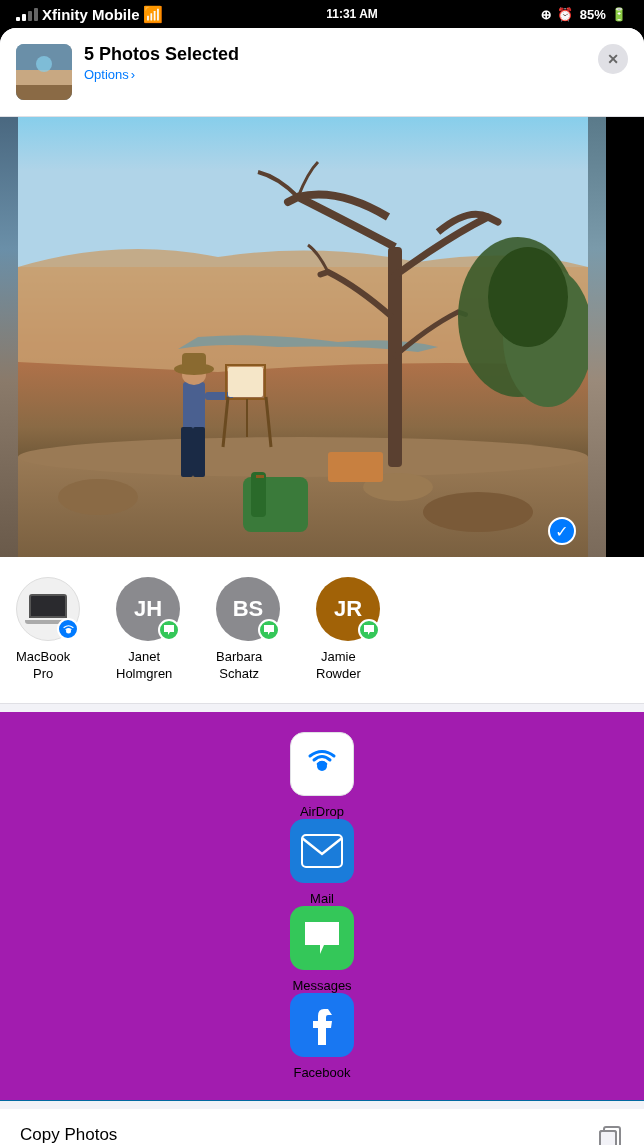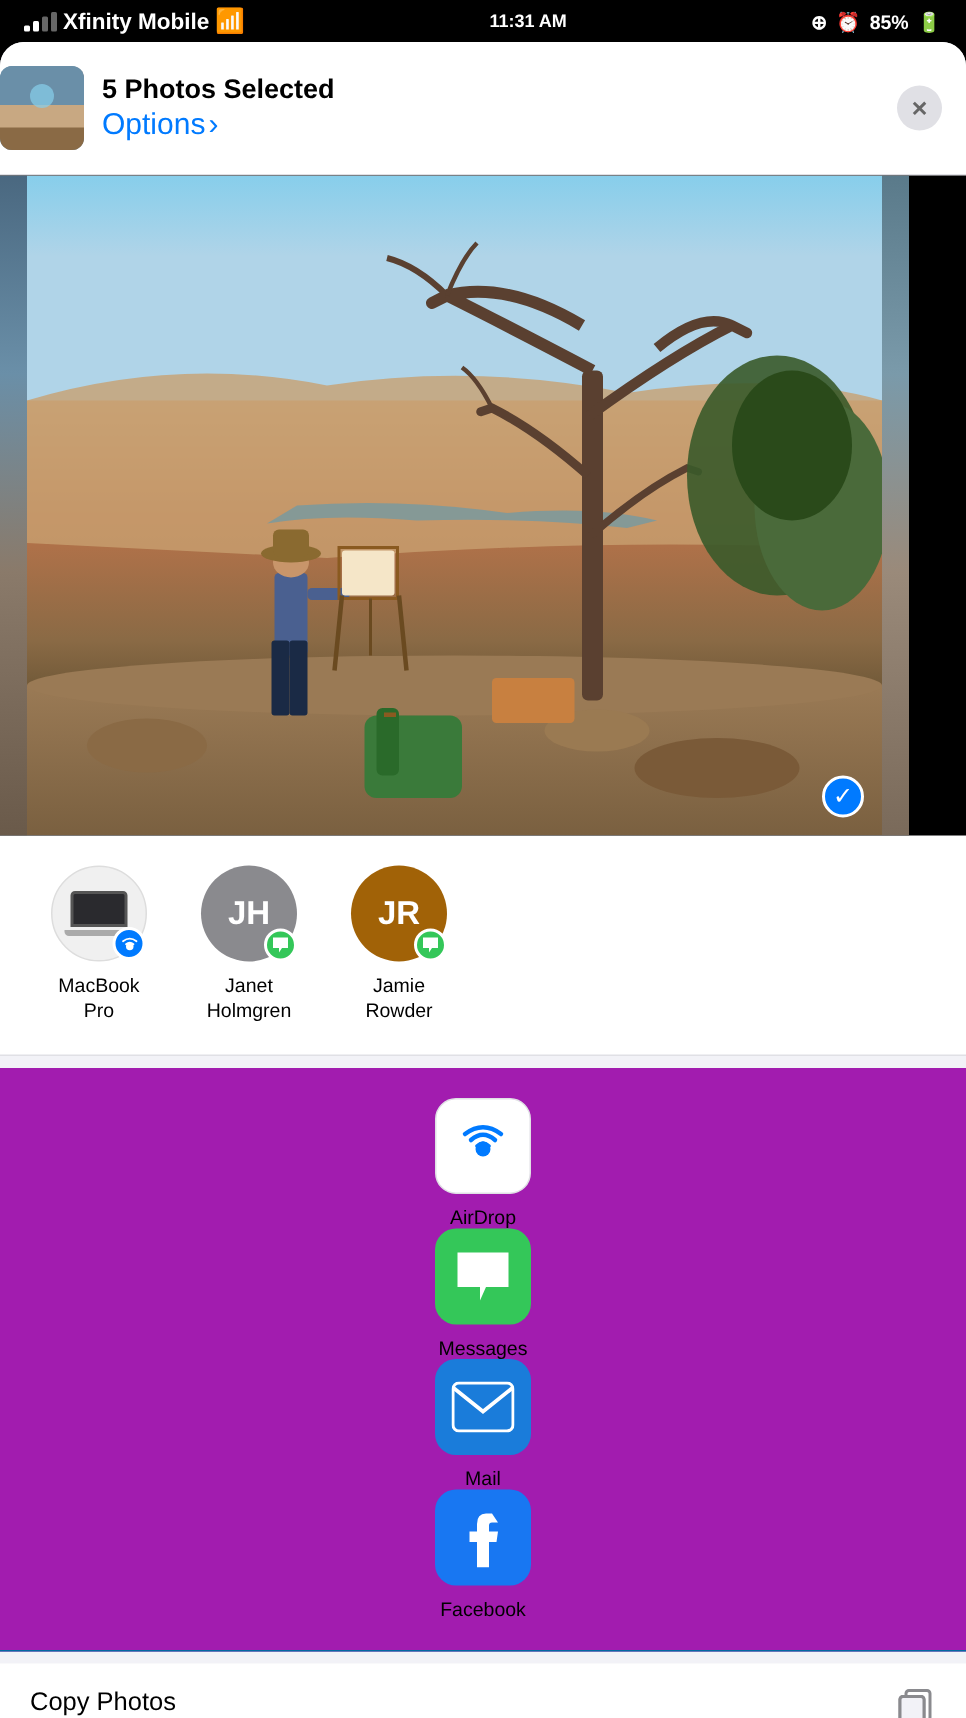--- a/index.html
+++ b/index.html
@@ -47,23 +47,23 @@
     .share-sheet {
       background: #f2f2f7;
       border-radius: 16px 16px 0 0;
       min-height: 1100px;
       overflow: hidden;
     }
 
     
     .share-header {
       background: #fff;
-      padding: 16px 16px 16px 0;
-      display: flex;
-      align-items: center;
+      padding: 16px 16px 16px 16px;
+      display: flex;
+      align-items: flex-start;
       gap: 12px;
       border-bottom: 1px solid #e0e0e5;
       position: relative;
     }
     .header-thumbnail {
       width: 56px;
       height: 56px;
       border-radius: 8px;
       overflow: hidden;
       flex-shrink: 0;
@@ -73,21 +73,21 @@
       justify-content: center;
     }
     .header-info { flex: 1; }
     .header-title {
       font-size: 18px;
       font-weight: 600;
       color: #000;
     }
     .header-options {
       color: #007aff;
-      font-size: 20px;
+      font-size: 13px;
       font-weight: 400;
       display: flex;
       align-items: center;
       gap: 2px;
       margin-top: 2px;
     }
     .close-btn {
       width: 30px;
       height: 30px;
       background: #e0e0e5;
@@ -148,21 +148,21 @@
       padding: 20px 16px;
       display: flex;
       gap: 0;
       overflow-x: auto;
       border-bottom: 1px solid #e0e0e5;
     }
     .people-row::-webkit-scrollbar { display: none; }
     .person-item {
       display: flex;
       flex-direction: column;
-      align-items: center;
+      align-items: flex-start;
       gap: 8px;
       min-width: 100px;
       cursor: pointer;
     }
     .person-avatar {
       width: 64px;
       height: 64px;
       border-radius: 50%;
       display: flex;
       align-items: center;
@@ -461,20 +461,31 @@
         <span>JH</span>
         <div class="message-badge">
           <svg width="12" height="12" viewBox="0 0 12 12">
             <path d="M1,1 Q1,1 11,1 Q11,1 11,8 Q11,8 7,8 L5,11 L5,8 Q1,8 1,8 Z" fill="white"></path>
           </svg>
         </div>
       </div>
       <div class="person-name">Janet<br>Holmgren</div>
     </div>
 
+    <div class="person-item">
+      <div class="person-avatar bs">
+        <span>BS</span>
+        <div class="message-badge">
+          <svg width="12" height="12" viewBox="0 0 12 12">
+            <path d="M1,1 Q1,1 11,1 Q11,1 11,8 Q11,8 7,8 L5,11 L5,8 Q1,8 1,8 Z" fill="white"></path>
+          </svg>
+        </div>
+      </div>
+      <div class="person-name">Barbara<br>Schatz</div>
+    </div>
 
     <div class="person-item">
       <div class="person-avatar jr">
         <span>JR</span>
         <div class="message-badge">
           <svg width="12" height="12" viewBox="0 0 12 12">
             <path d="M1,1 Q1,1 11,1 Q11,1 11,8 Q11,8 7,8 L5,11 L5,8 Q1,8 1,8 Z" fill="white"></path>
           </svg>
         </div>
       </div>
@@ -491,36 +502,36 @@
           <circle cx="20" cy="22" r="5" fill="#007aff"></circle>
           <path d="M8,12 Q20,3 32,12" stroke="#007aff" stroke-width="3" fill="none" stroke-linecap="round"></path>
           <path d="M12,16 Q20,9 28,16" stroke="#007aff" stroke-width="3" fill="none" stroke-linecap="round"></path>
           <path d="M16,20 Q20,16 24,20" stroke="#007aff" stroke-width="2.5" fill="none" stroke-linecap="round"></path>
         </svg>
       </div>
       <div class="app-label">AirDrop</div>
     </div>
 
     <div class="app-item">
-      <div class="app-icon messages">
-        <svg width="40" height="38" viewBox="0 0 40 38">
-          <path d="M3,3 Q3,3 37,3 Q37,3 37,26 Q37,26 22,26 L18,35 L18,26 Q3,26 3,26 Z" fill="white"></path>
-        </svg>
-      </div>
-      <div class="app-label">Messages</div>
-    </div>
-
-    <div class="app-item">
       <div class="app-icon mail">
         <svg width="42" height="34" viewBox="0 0 42 34">
           <rect x="1" y="1" width="40" height="32" rx="4" fill="#1a7cda" stroke="white" stroke-width="2"></rect>
           <path d="M1,4 L21,20 L41,4" stroke="white" stroke-width="2.5" fill="none"></path>
         </svg>
       </div>
       <div class="app-label">Mail</div>
+    </div>
+
+    <div class="app-item">
+      <div class="app-icon messages">
+        <svg width="40" height="38" viewBox="0 0 40 38">
+          <path d="M3,3 Q3,3 37,3 Q37,3 37,26 Q37,26 22,26 L18,35 L18,26 Q3,26 3,26 Z" fill="white"></path>
+        </svg>
+      </div>
+      <div class="app-label">Messages</div>
     </div>
 
     <div class="app-item">
       <div class="app-icon facebook">
         <svg width="36" height="40" viewBox="0 0 36 40">
           <path d="M24,4 L20,4 Q14,4 14,11 L14,16 L9,16 L9,23 L14,23 L14,40 L22,40 L22,23 L27,23 L28,16 L22,16 L22,12 Q22,10 24,10 L28,10 Z" fill="white"></path>
         </svg>
       </div>
       <div class="app-label">Facebook</div>
     </div>

